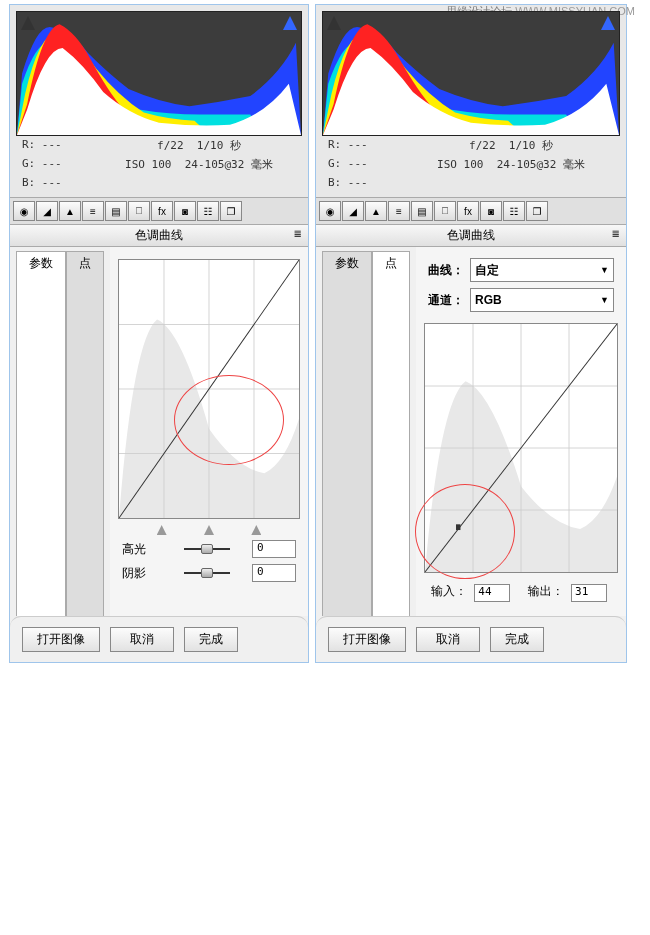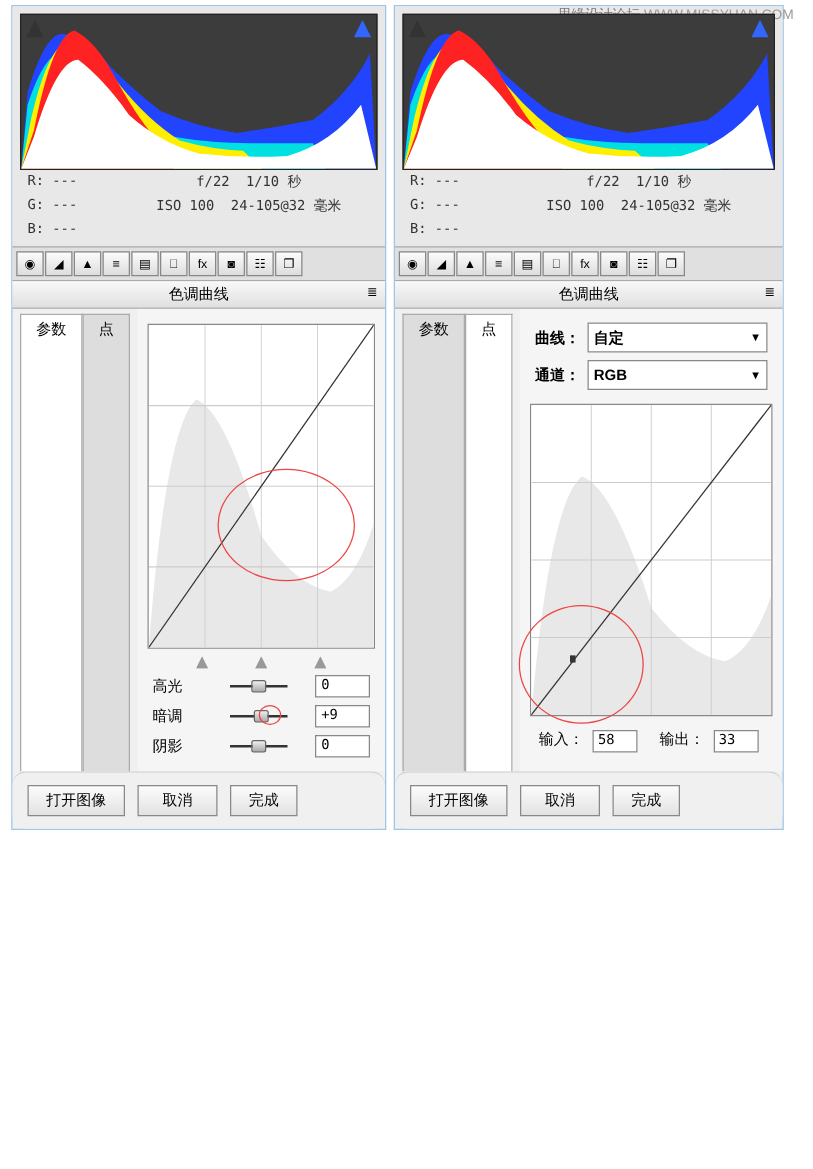--- a/index.html
+++ b/index.html
@@ -147,29 +147,20 @@
 
         <div class="slider-row">
           <div class="slider-label">高光</div>
           <div class="slider-track">
             <div class="slider-bar"></div>
               <div class="slider-thumb" style="left:50%"></div>
           </div>
           <div class="slider-val">0</div>
         </div>
         <div class="slider-row">
-          <div class="slider-label">暗调</div>
-          <div class="slider-track">
-            <div class="slider-bar"></div>
-            <div class="slider-thumb" style="left:55%"></div>
-            <div class="red-circle" style="left:49%; top:-2px; width:18px; height:16px;"></div>
-          </div>
-          <div class="slider-val">+9</div>
-        </div>
-        <div class="slider-row">
           <div class="slider-label">阴影</div>
           <div class="slider-track">
             <div class="slider-bar"></div>
               <div class="slider-thumb" style="left:50%"></div>
           </div>
           <div class="slider-val">0</div>
         </div>
       </div>
     </div>
 
@@ -263,24 +254,24 @@
                 <line x1="0" y1="195" x2="260" y2="195"></line>
             </g>
             <line x1="0" y1="260" x2="260" y2="0" stroke="#333" stroke-width="1.2"></line>
             <rect x="42" y="210" width="6" height="6" fill="#333"></rect>
           </svg>
           <div class="red-circle" style="left:-10px; top:160px; width:100px; height:95px;"></div>
         </div>
 
         <div class="io-row">
           <span>输入：</span>
-          <span class="box">58</span>
+          <span class="box">44</span>
           &nbsp;&nbsp;
           <span>输出：</span>
-          <span class="box">33</span>
+          <span class="box">31</span>
         </div>
       </div>
     </div>
 
     <div class="bottom-bar">
       <div class="btn">打开图像</div>
       <div class="btn">取消</div>
       <div class="btn cut">完成</div>
     </div>
   </div>

